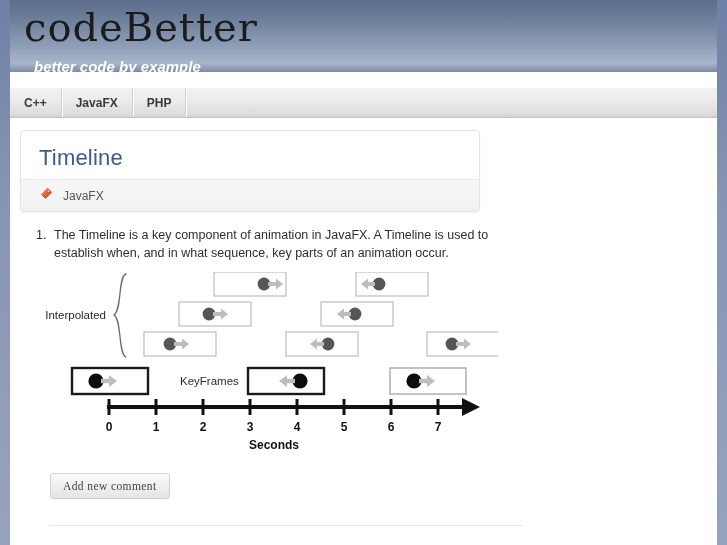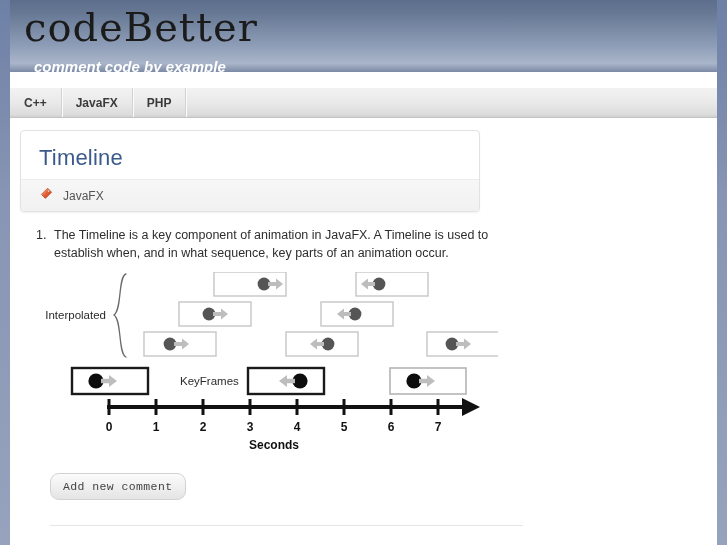--- a/index.html
+++ b/index.html
@@ -160,28 +160,28 @@
   }
 
   
   #node-links {
     display: flex;
     gap: 8px;
     margin-top: 18px;
     margin-left: 30px;
   }
   .link-btn {
-    font-family: Liberation Mono, monospace;
+    font-family: Liberation Serif, serif;
     font-size: 11.5px;
     color: #444444;
     letter-spacing: 0.4px;
     padding: 6px 12px;
     background: linear-gradient(to bottom, #fbfbfb 0%, #efefef 55%, #e4e4e4 100%);
     border: 1px solid #d2d2d2;
-    border-radius: 9px;
+    border-radius: 3px;
     cursor: pointer;
     white-space: nowrap;
   }
 
   #divider {
     position: absolute;
     left: 40px;
     top: 407px;
     width: 473px;
     height: 1px;
@@ -247,21 +247,21 @@
 </head>
 <body>
 
 <div id="page">
 
   <div class="edge left"></div>
   <div class="edge right"></div>
 
   <div id="header">
     <div id="site-title">codeBetter</div>
-    <div id="site-slogan">comment code by example</div>
+    <div id="site-slogan">better code by example</div>
   </div>
 
   <div id="nav">
     <div class="nav-item">C++</div>
     <div class="nav-item">JavaFX</div>
     <div class="nav-item">PHP</div>
   </div>
 
   <div id="content">
 

